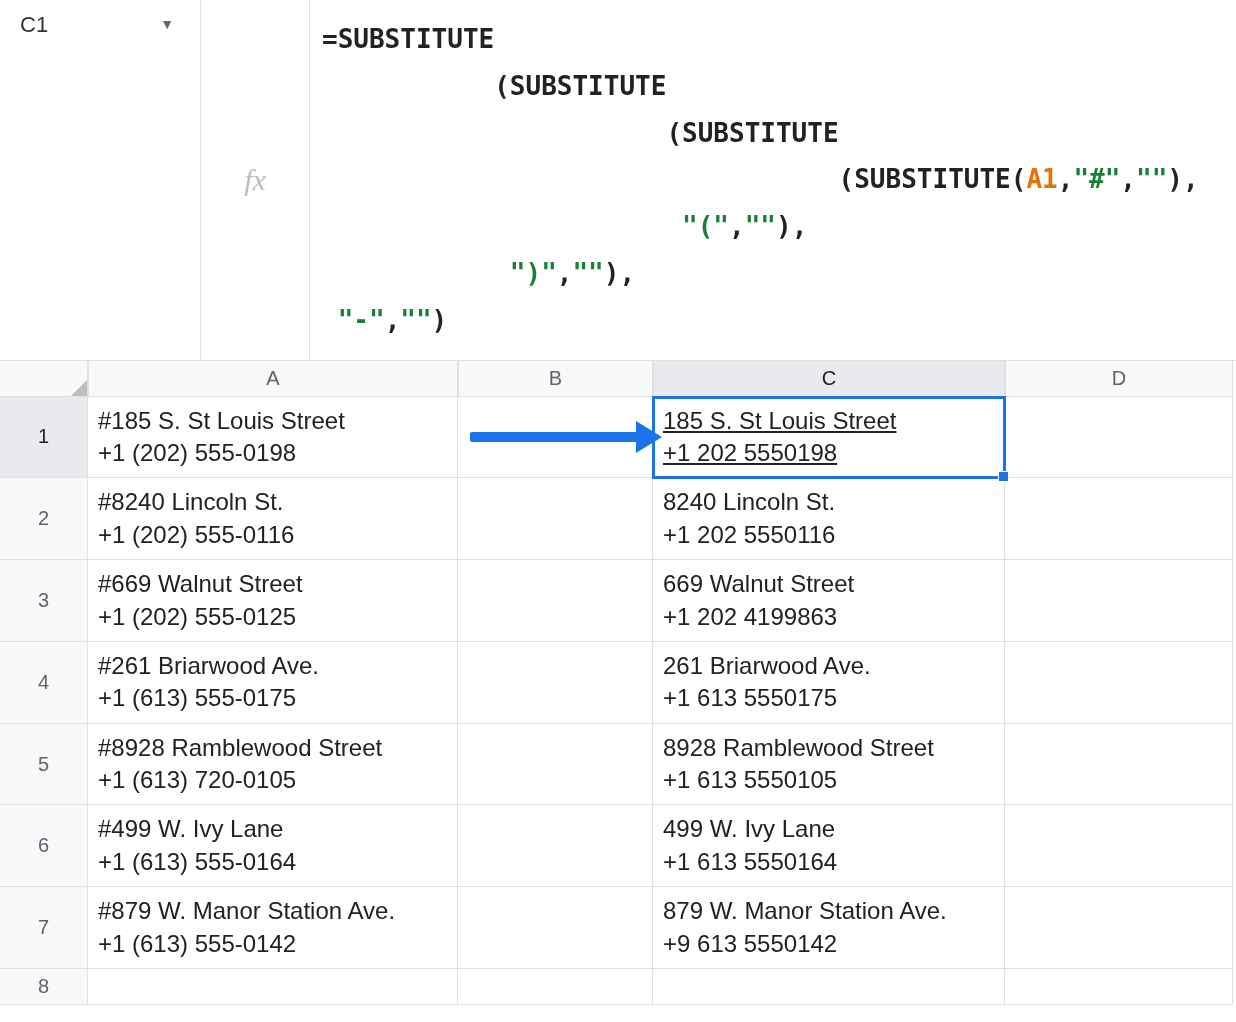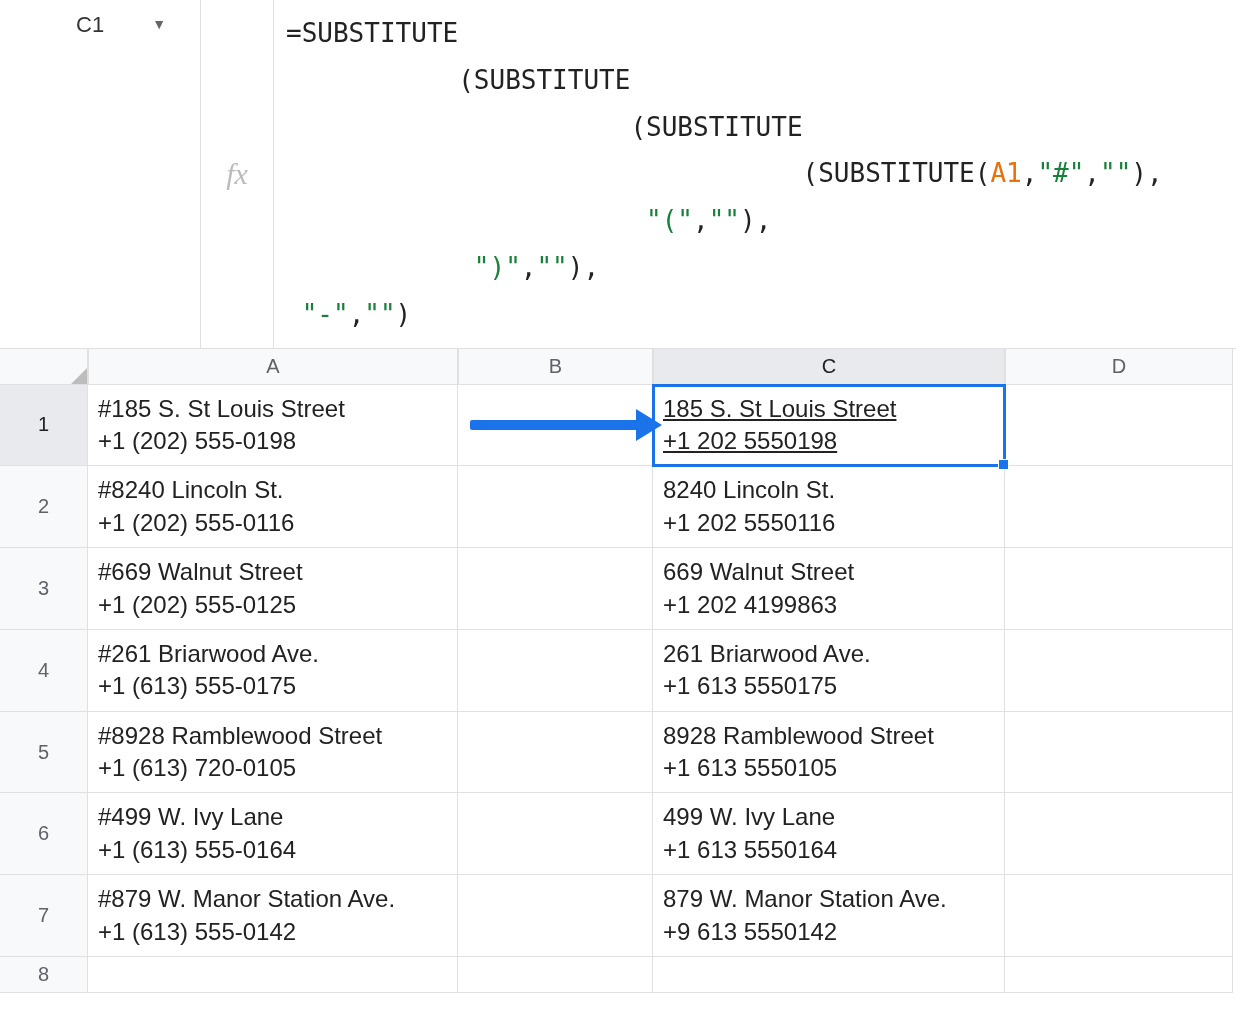--- a/index.html
+++ b/index.html
@@ -12,58 +12,58 @@
     }
     .top-bar {
       display: flex;
       border-bottom: 1px solid #e0e0e0;
       min-height: 318px;
     }
     .name-box {
       width: 200px;
       display: flex;
       align-items: flex-start;
-      padding: 8px 28px;
+      padding: 8px 20px;
       font-size: 22px;
       color: #333;
       position: relative;
-      text-align: center;
     }
     .name-box-text {
       flex: 1;
       padding-top: 4px;
     }
     .name-box-dropdown {
       color: #666;
       font-size: 14px;
       padding-top: 8px;
       padding-right: 6px;
     }
     .fx-col {
-      width: 74px;
+      width: 110px;
       display: flex;
       align-items: center;
       justify-content: center;
       border-left: 1px solid #e0e0e0;
       border-right: 1px solid #e0e0e0;
     }
     .fx-label {
       font-style: italic;
       font-family: Georgia, serif;
       font-size: 30px;
       color: #bbb;
     }
     .formula-bar {
       flex: 1;
-      padding: 10px 12px;
+      padding: 16px 12px;
       font-family: "Consolas", "Menlo", monospace;
       font-size: 26px;
       color: #222;
       line-height: 1.8;
       white-space: pre;
+      font-weight: bold;
     }
     .tok-eq { color: #222; }
     .tok-fn { color: #222; }
     .tok-paren { color: #222; }
     .tok-ref { color: #e8710a; }
     .tok-str { color: #188038; }
     .tok-comma { color: #222; }
 
     .grid {
       display: grid;

